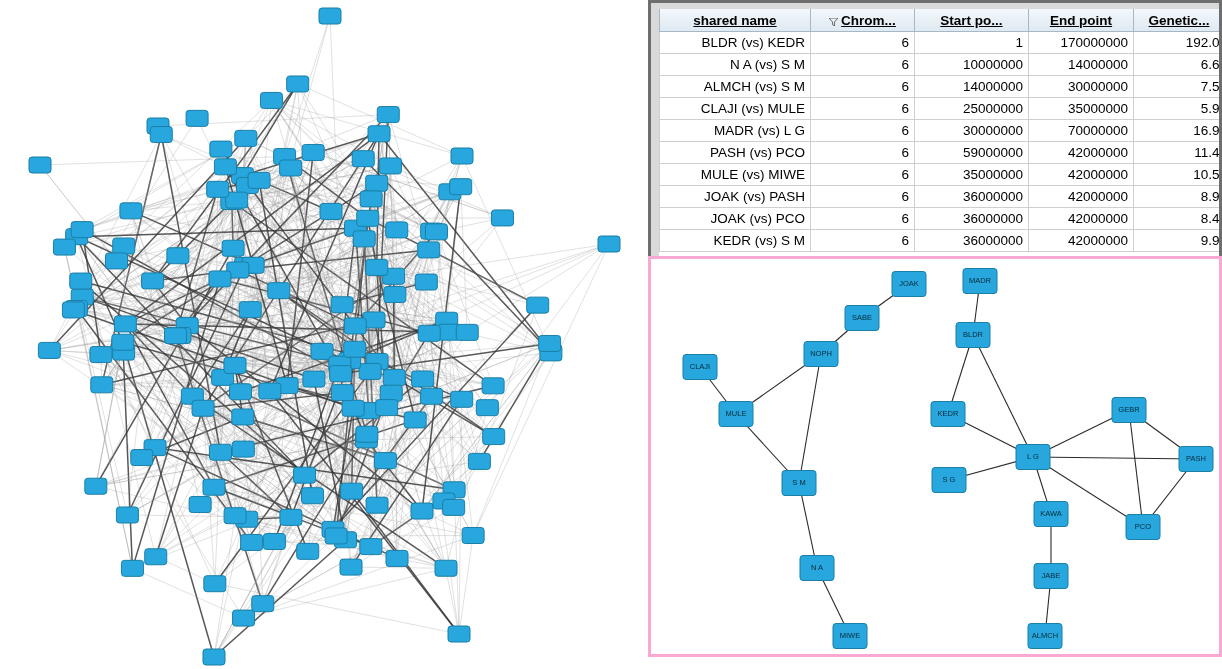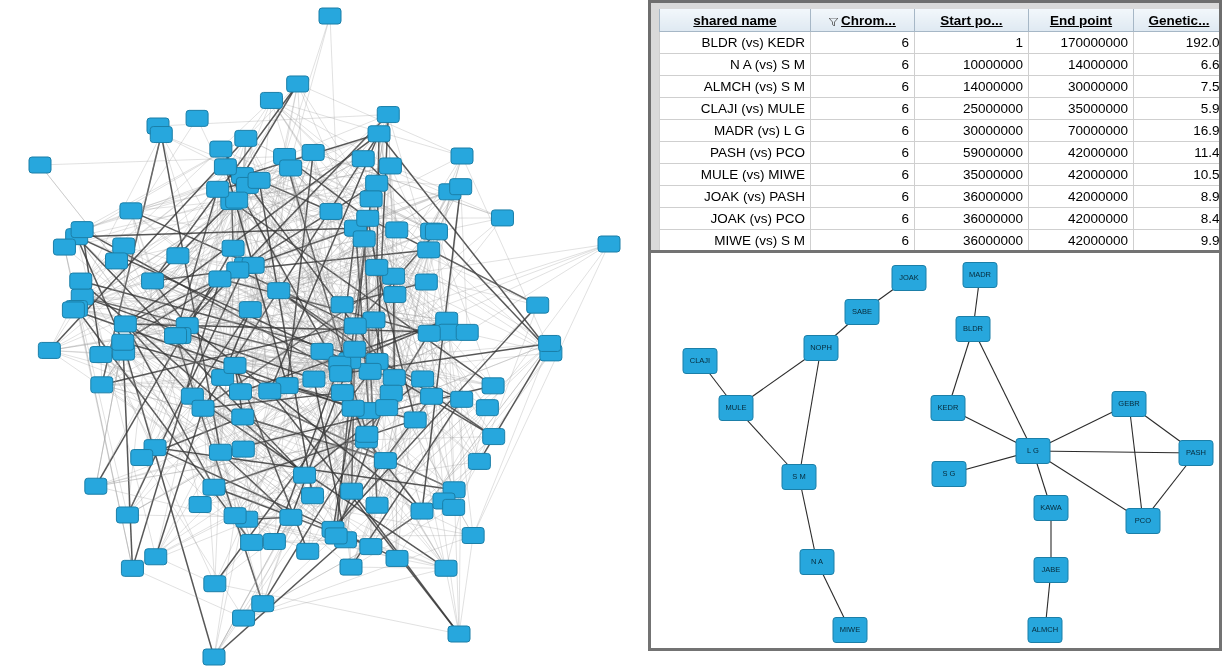--- a/index.html
+++ b/index.html
@@ -83,24 +83,24 @@
   .filter-icon {
     display: inline-block;
     width: 9px; height: 8px;
     margin-right: 3px;
     vertical-align: -1px;
   }
 
   
   #subnetwork-panel {
     position: absolute;
-    left: 648px; top: 250px;
+    left: 648px; top: 256px;
     width: 574px; height: 401px;
     background: #ffffff;
-    border: 3px solid #737373;
+    border: 3px solid #f9a8d4;
     box-sizing: border-box;
     overflow: hidden;
   }
 
   
   .nodelabel {
     font-family: "Liberation Sans", sans-serif;
     fill: #062a3a;
     text-anchor: middle;
     dominant-baseline: middle;
@@ -1516,21 +1516,21 @@
             <td class="num col-gen">8.9</td>
           </tr>
           <tr>
             <td class="txt col-name">JOAK (vs) PCO</td>
             <td class="num col-chrom">6</td>
             <td class="num col-start">36000000</td>
             <td class="num col-end">42000000</td>
             <td class="num col-gen">8.4</td>
           </tr>
           <tr>
-            <td class="txt col-name">MIWE (vs) S M</td>
+            <td class="txt col-name">KEDR (vs) S M</td>
             <td class="num col-chrom">6</td>
             <td class="num col-start">36000000</td>
             <td class="num col-end">42000000</td>
             <td class="num col-gen">9.9</td>
           </tr>
         </tbody>
     </table>
   </div>
 </div>
 

